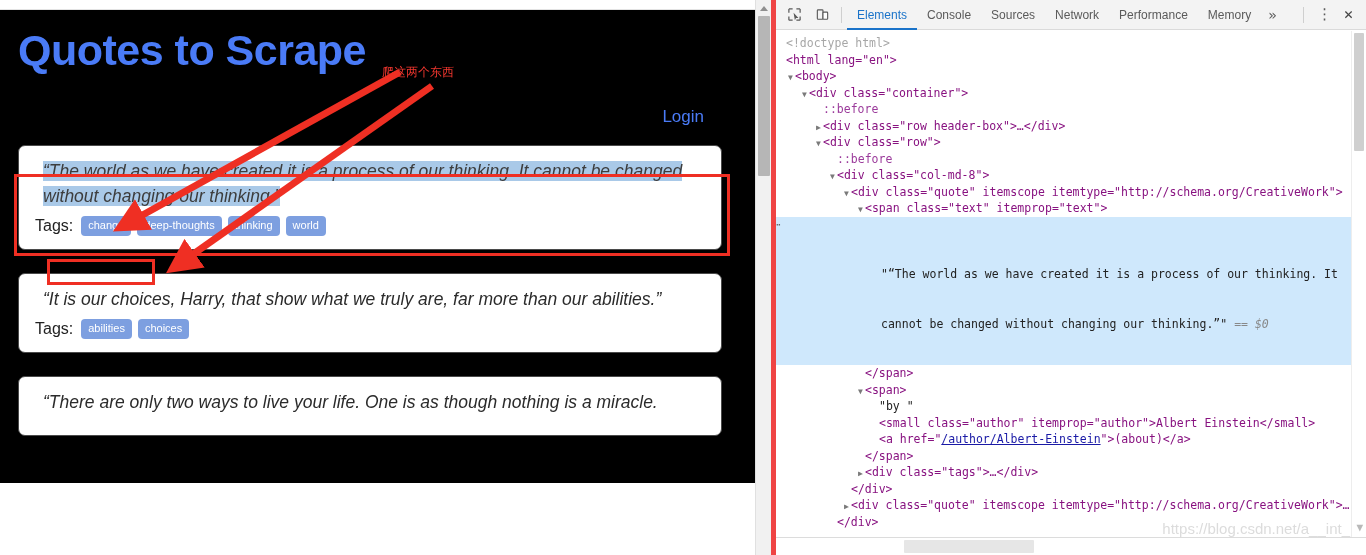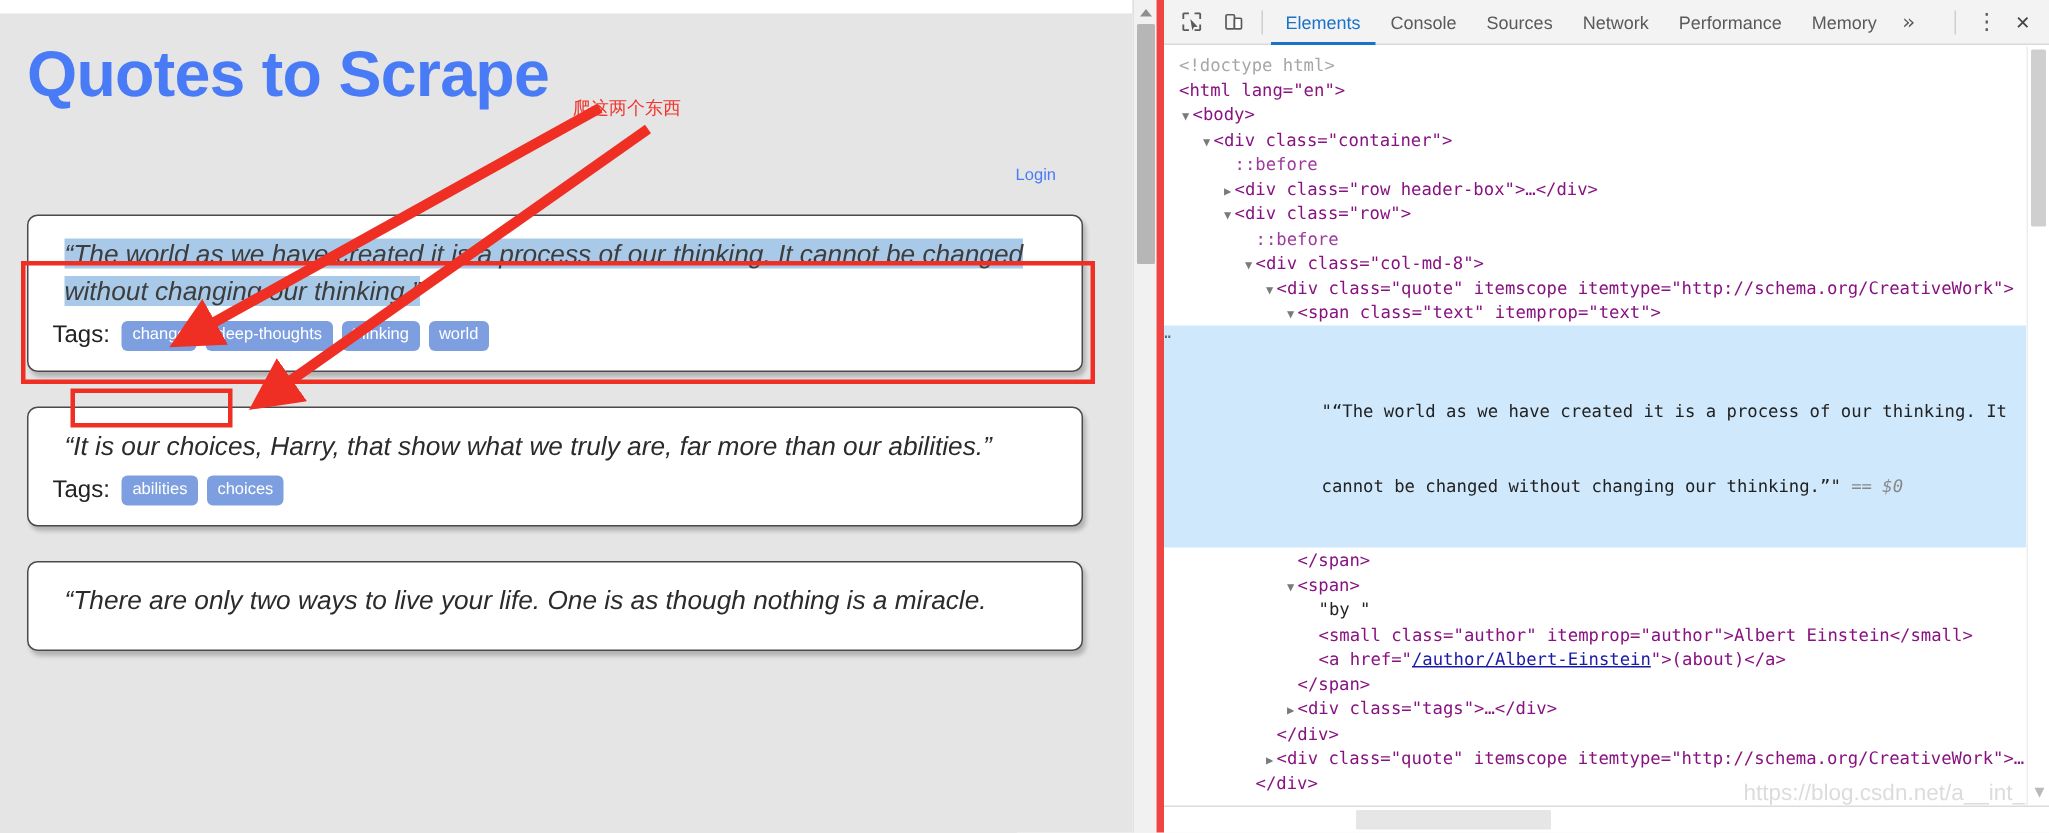--- a/index.html
+++ b/index.html
@@ -7,39 +7,39 @@
   body {
     width:1366px; height:555px;
     font-family:"Liberation Sans", sans-serif;
     background:#ffffff;
     overflow:hidden;
     position:relative;
   }
 
   
   #page-pane{
-    position:absolute; left:0; top:0; width:755px; height:555px;
-    background:#e5e5e5; overflow:hidden;
+    position:absolute; left:0; top:0; width:755px; height:483px;
+    background:#000000; overflow:hidden;
   }
   #page-topline{
     position:absolute; left:0; top:0; width:755px; height:10px; background:#fff;
     border-bottom:1px solid #e3e3e3;
   }
   #page-content{ position:absolute; left:0; top:10px; width:740px; }
 
   .site-title{
     margin:0; padding:18px 0 0 18px;
     font-size:43px; font-weight:bold; color:#4a7bf7;
     letter-spacing:-0.5px; line-height:1.05;
   }
   .login-row{
     text-align:right; padding:34px 36px 0 0;
   }
   .login-link{
-    color:#4a7bf7; font-size:11px; text-decoration:none;text-align:right;
+    color:#4a7bf7; font-size:17px; text-decoration:none;text-align:right;
   }
 
   .quotes-wrap{ padding:18px 18px 0 18px; }
 
   .quote-box{
     border:1px solid #4a4a4a;
     border-radius:7px;
     background:#fff;
     padding:13px 16px 13px 16px;
     margin-bottom:23px;

